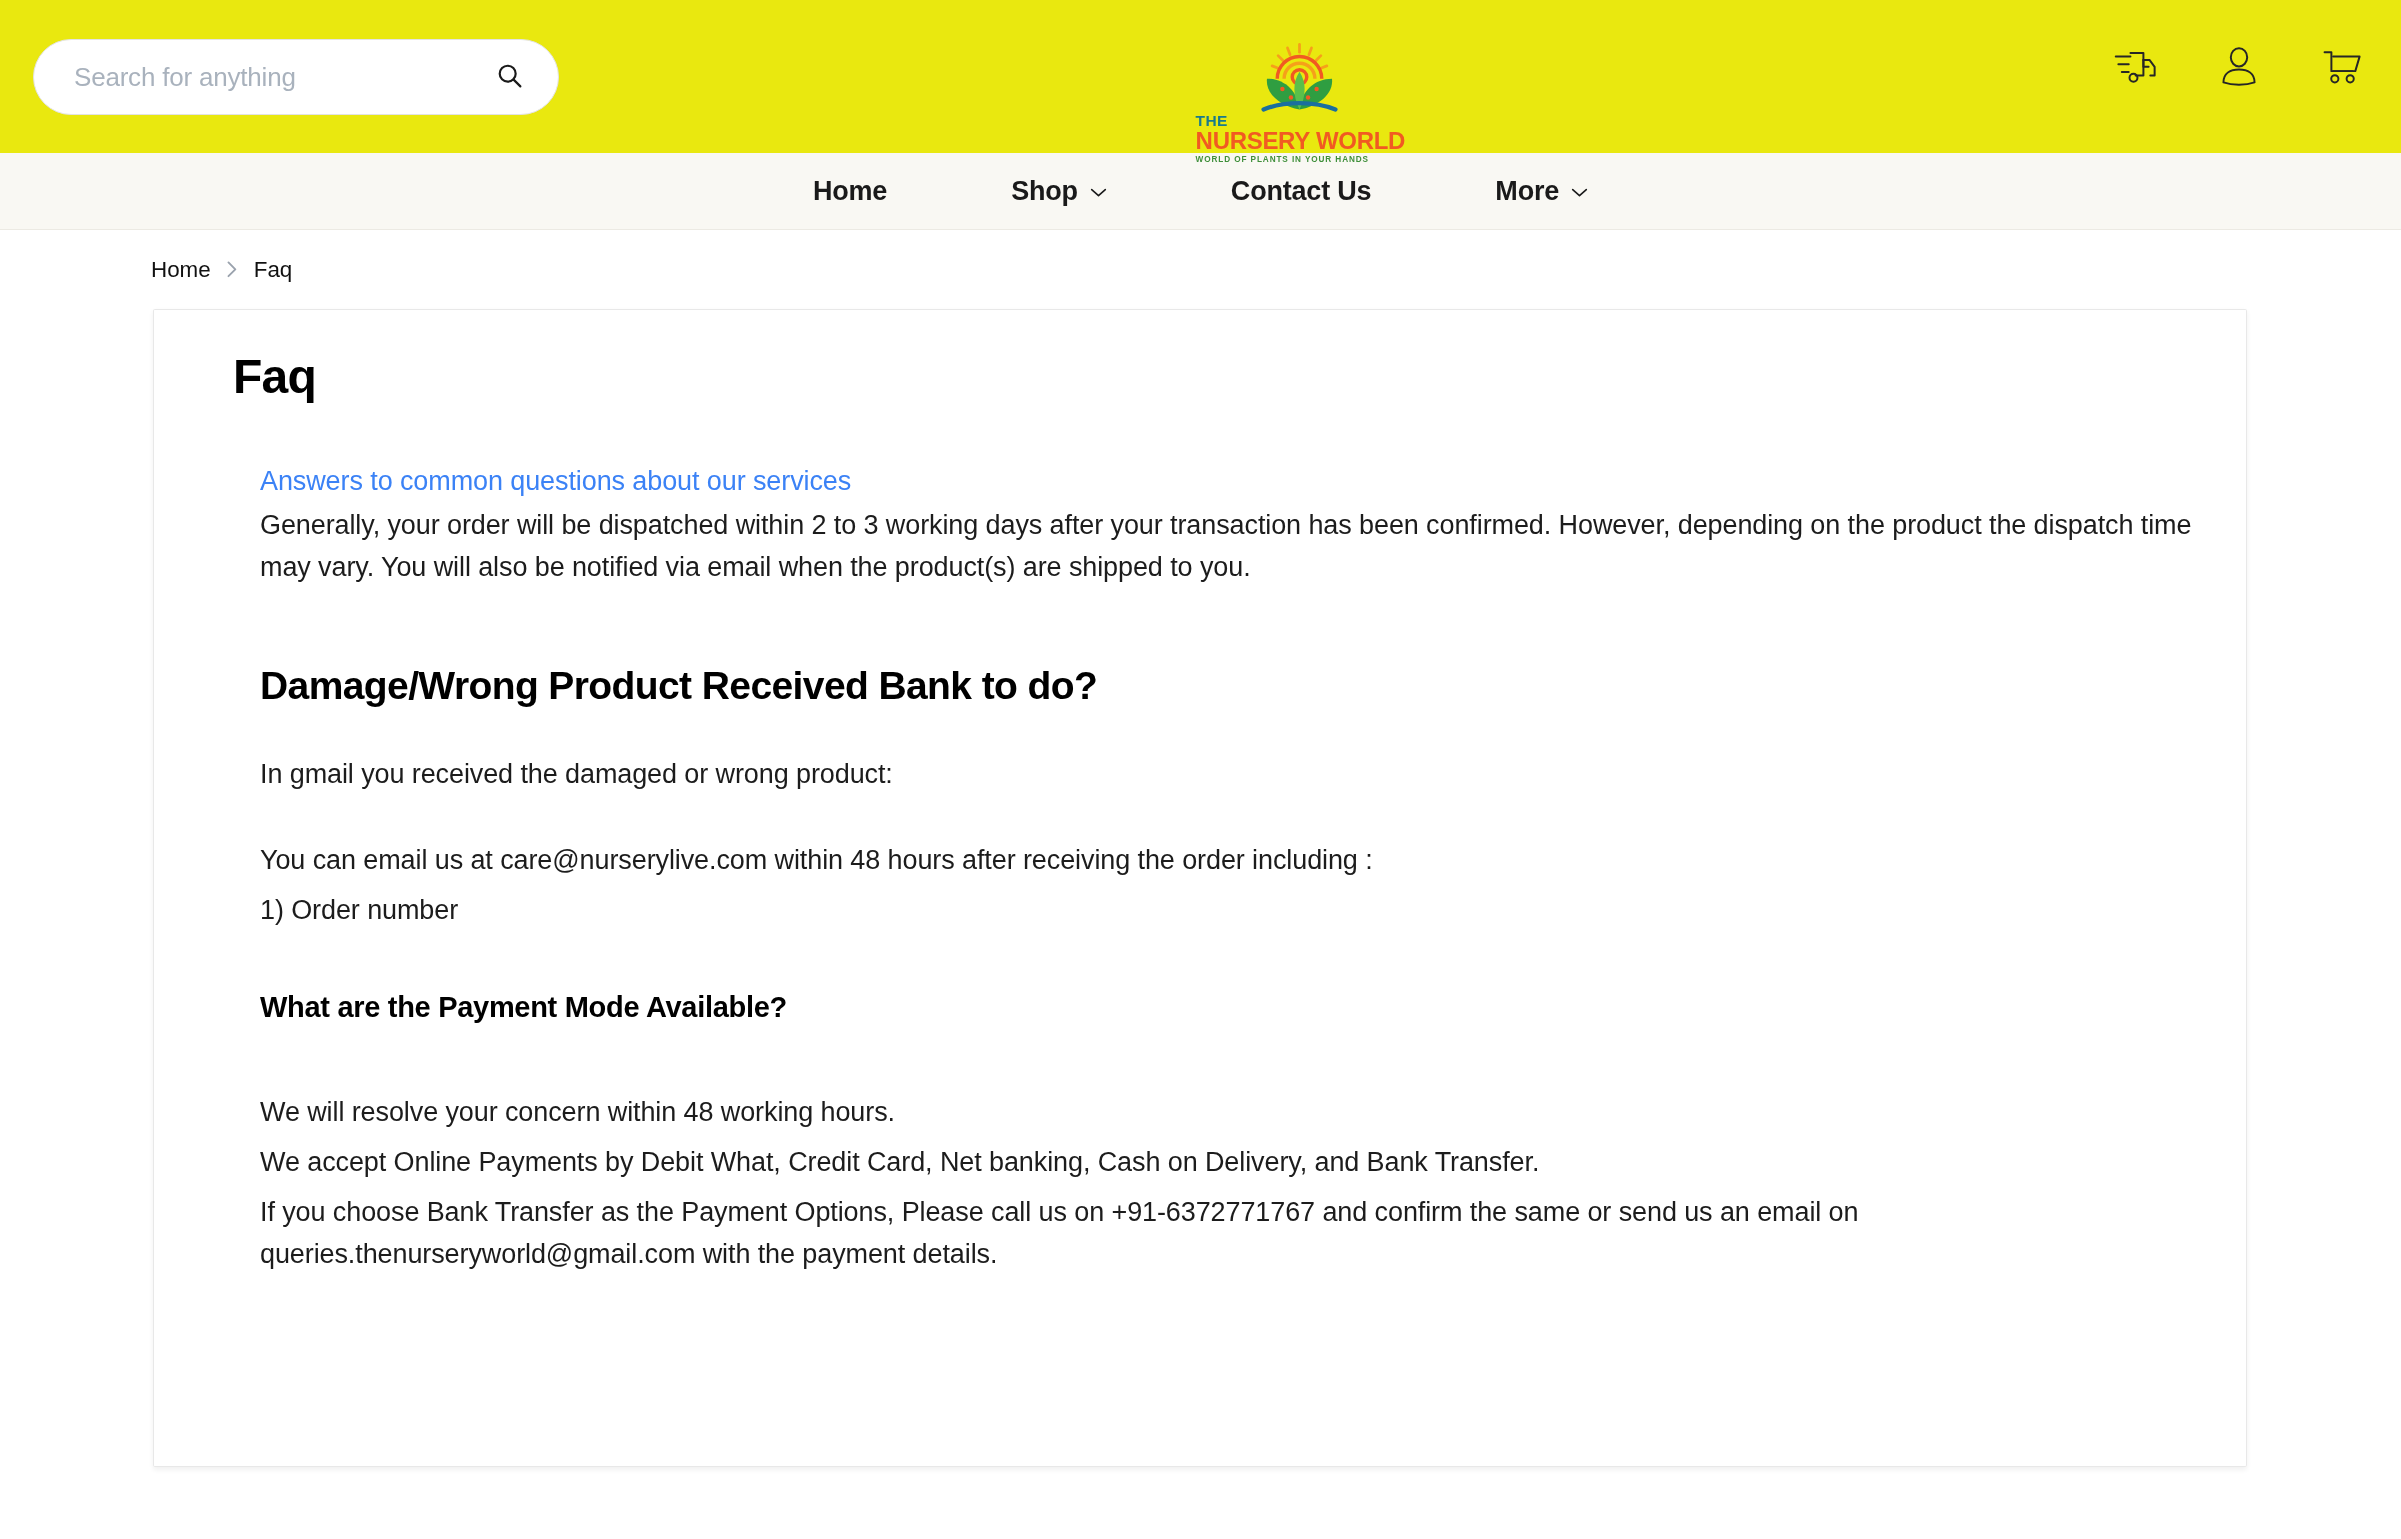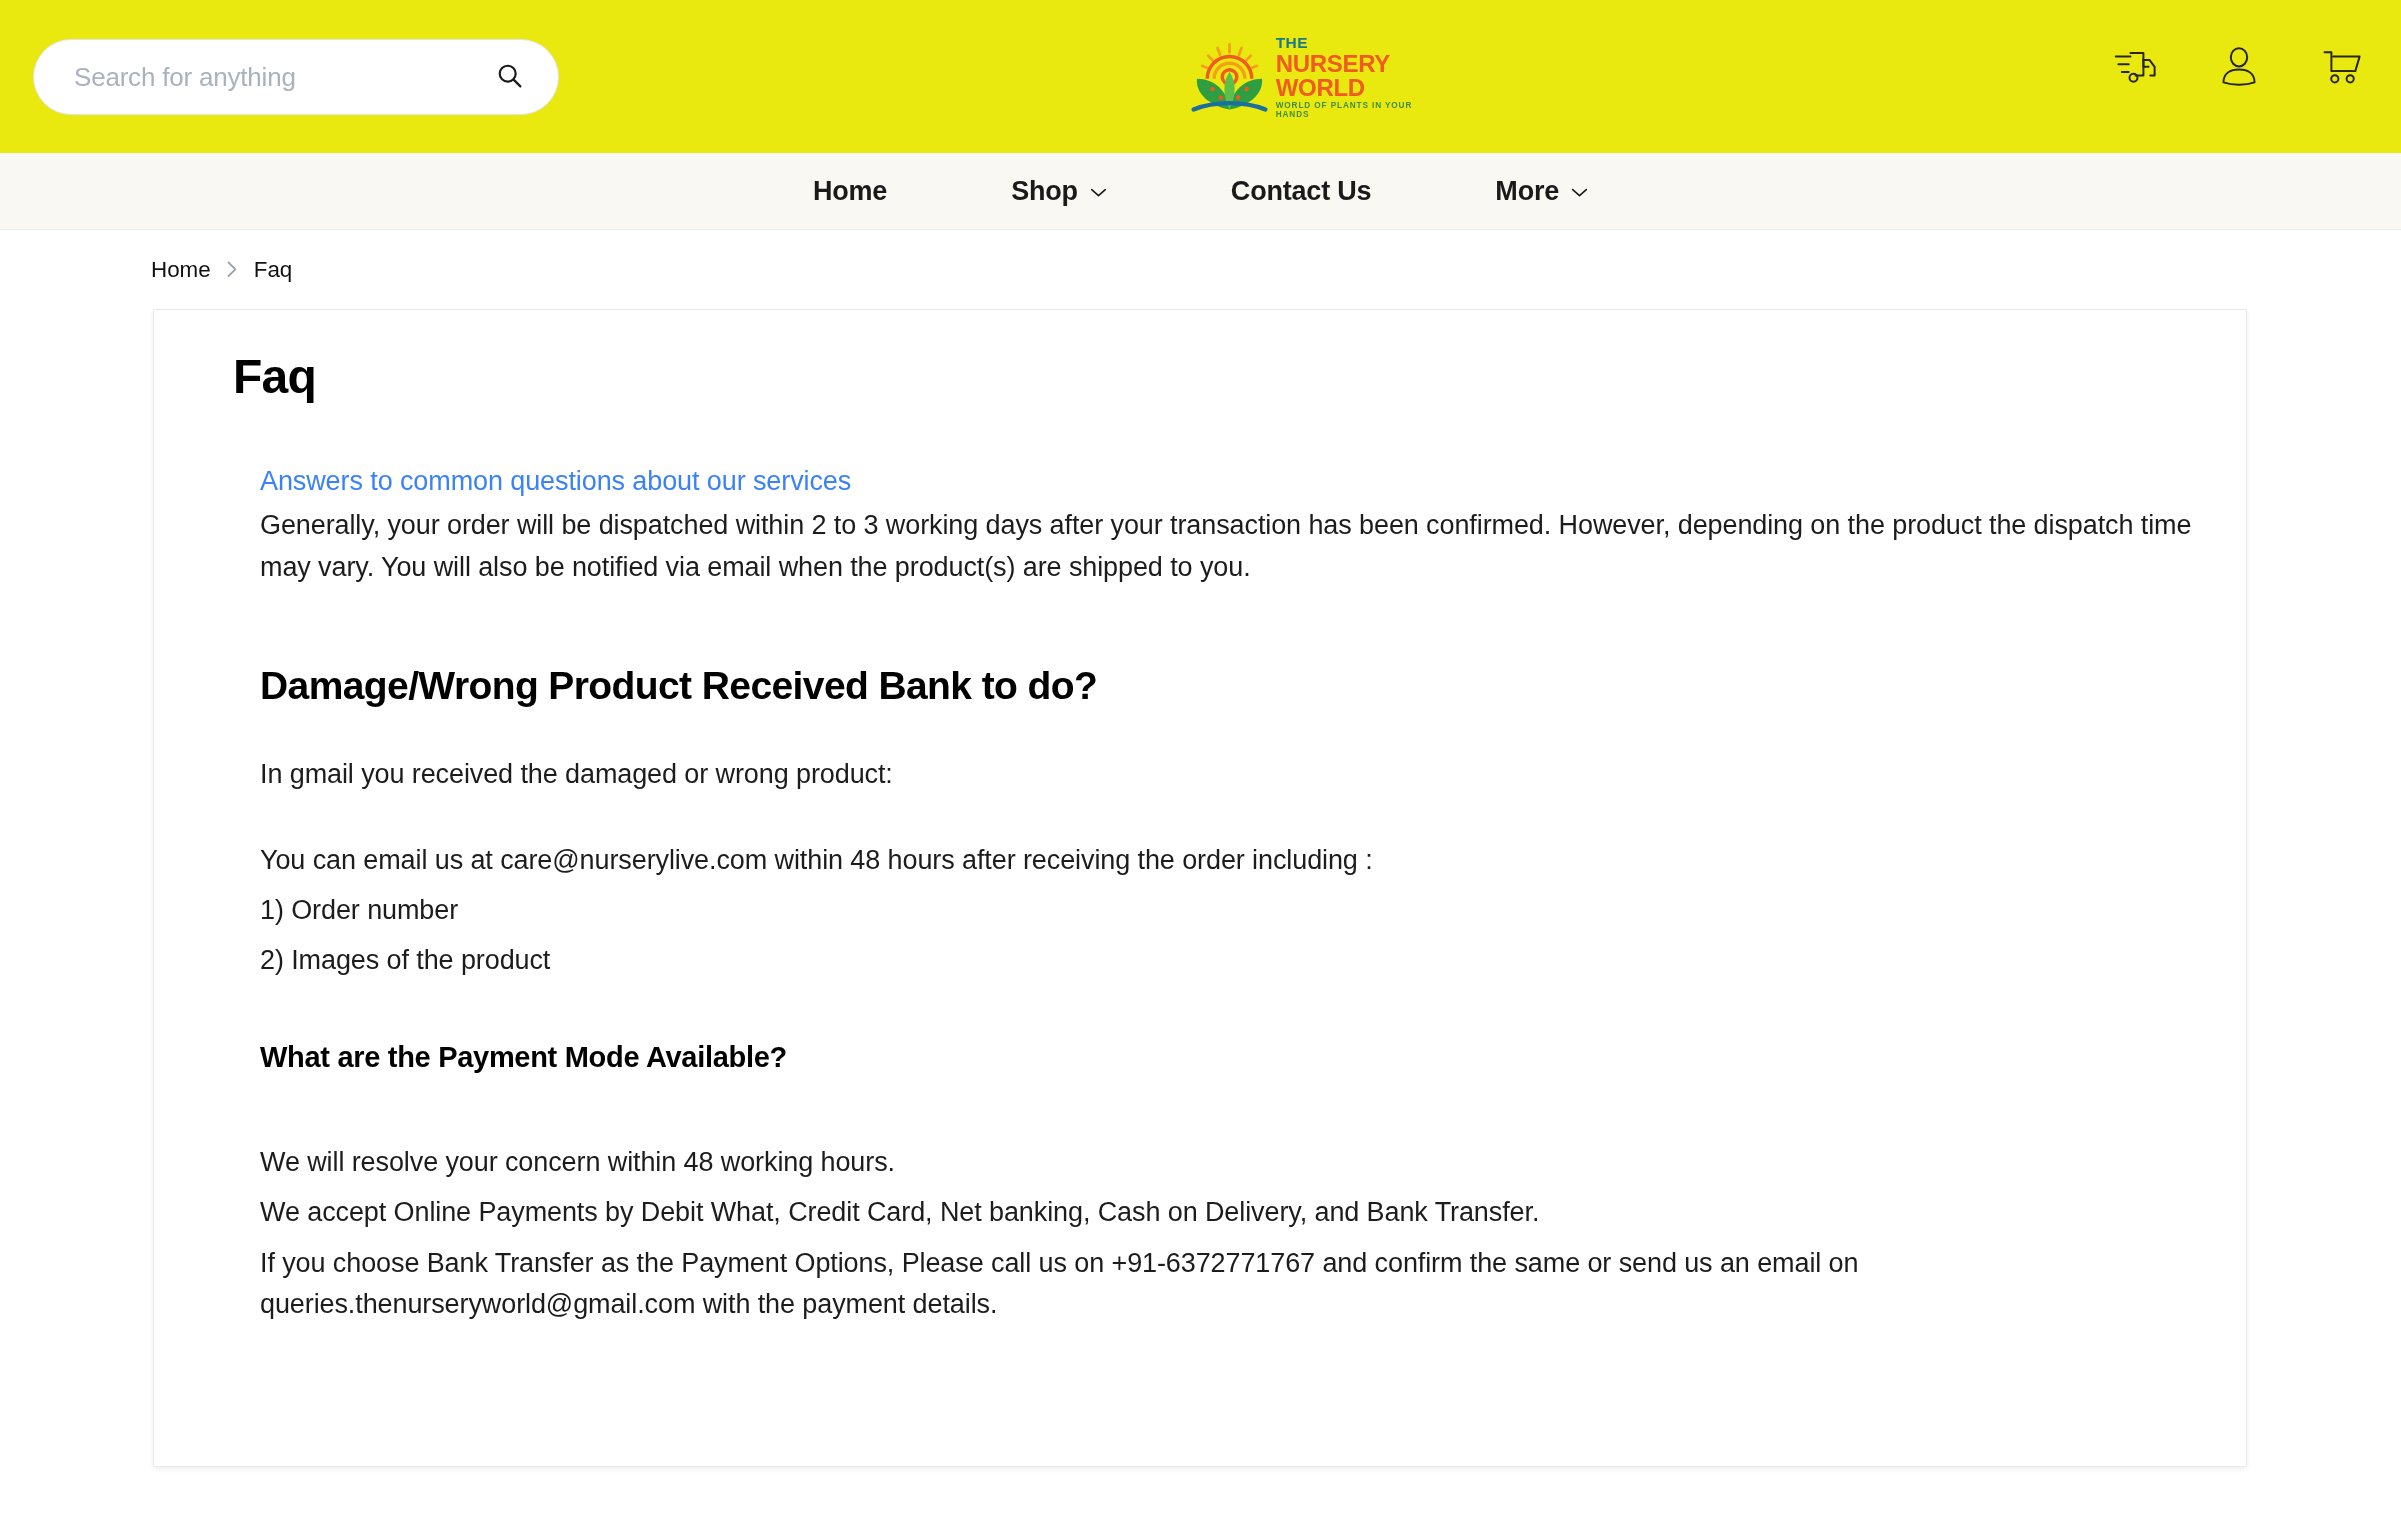--- a/index.html
+++ b/index.html
@@ -62,20 +62,21 @@
 
   
   .logo {
     position: absolute;
     left: 1185px;
     top: 41px;
     width: 229px;
     height: 72px;
     display: flex;
     align-items: center;
+    flex-direction: column;
   }
   .logo-mark { width: 89px; height: 72px; flex: none; }
   .logo-text { margin-left: 1.7px; line-height: 1; }
   .logo-the {
     font-size: 15.5px;
     font-weight: 700;
     color: #1a7a8c;
     letter-spacing: 0.4px;
     display: block;
     margin-bottom: 0.9px;
@@ -356,21 +357,20 @@
     <p class="subtitle">Answers to common questions about our services</p>
 
     <p class="body-p">Generally, your order will be dispatched within 2 to 3 working days after your transaction has been confirmed. However, depending on the product the dispatch time may vary. You will also be notified via email when the product(s) are shipped to you.</p>
 
     <h2 class="q-h2">Damage/Wrong Product Received Bank to do?</h2>
     <div class="gap-sm"></div>
     <p class="body-p">In gmail you received the damaged or wrong product:</p>
     <div class="gap-sm"></div>
     <p class="body-p">You can email us at care@nurserylive.com within 48 hours after receiving the order including :</p>
     <p class="body-p">1) Order number</p>
-    <p class="body-p">2) Images of the product</p>
 
     <div class="gap-md"></div>
     <h3 class="q-h3">What are the Payment Mode Available?</h3>
     <div class="gap-md"></div>
     <p class="body-p">We will resolve your concern within 48 working hours.</p>
     <p class="body-p">We accept Online Payments by Debit What, Credit Card, Net banking, Cash on Delivery, and Bank Transfer.</p>
     <p class="body-p">If you choose Bank Transfer as the Payment Options, Please call us on +91-6372771767 and confirm the same or send us an email on queries.thenurseryworld@gmail.com with the payment details.</p>
 
   </div>
 </div>

